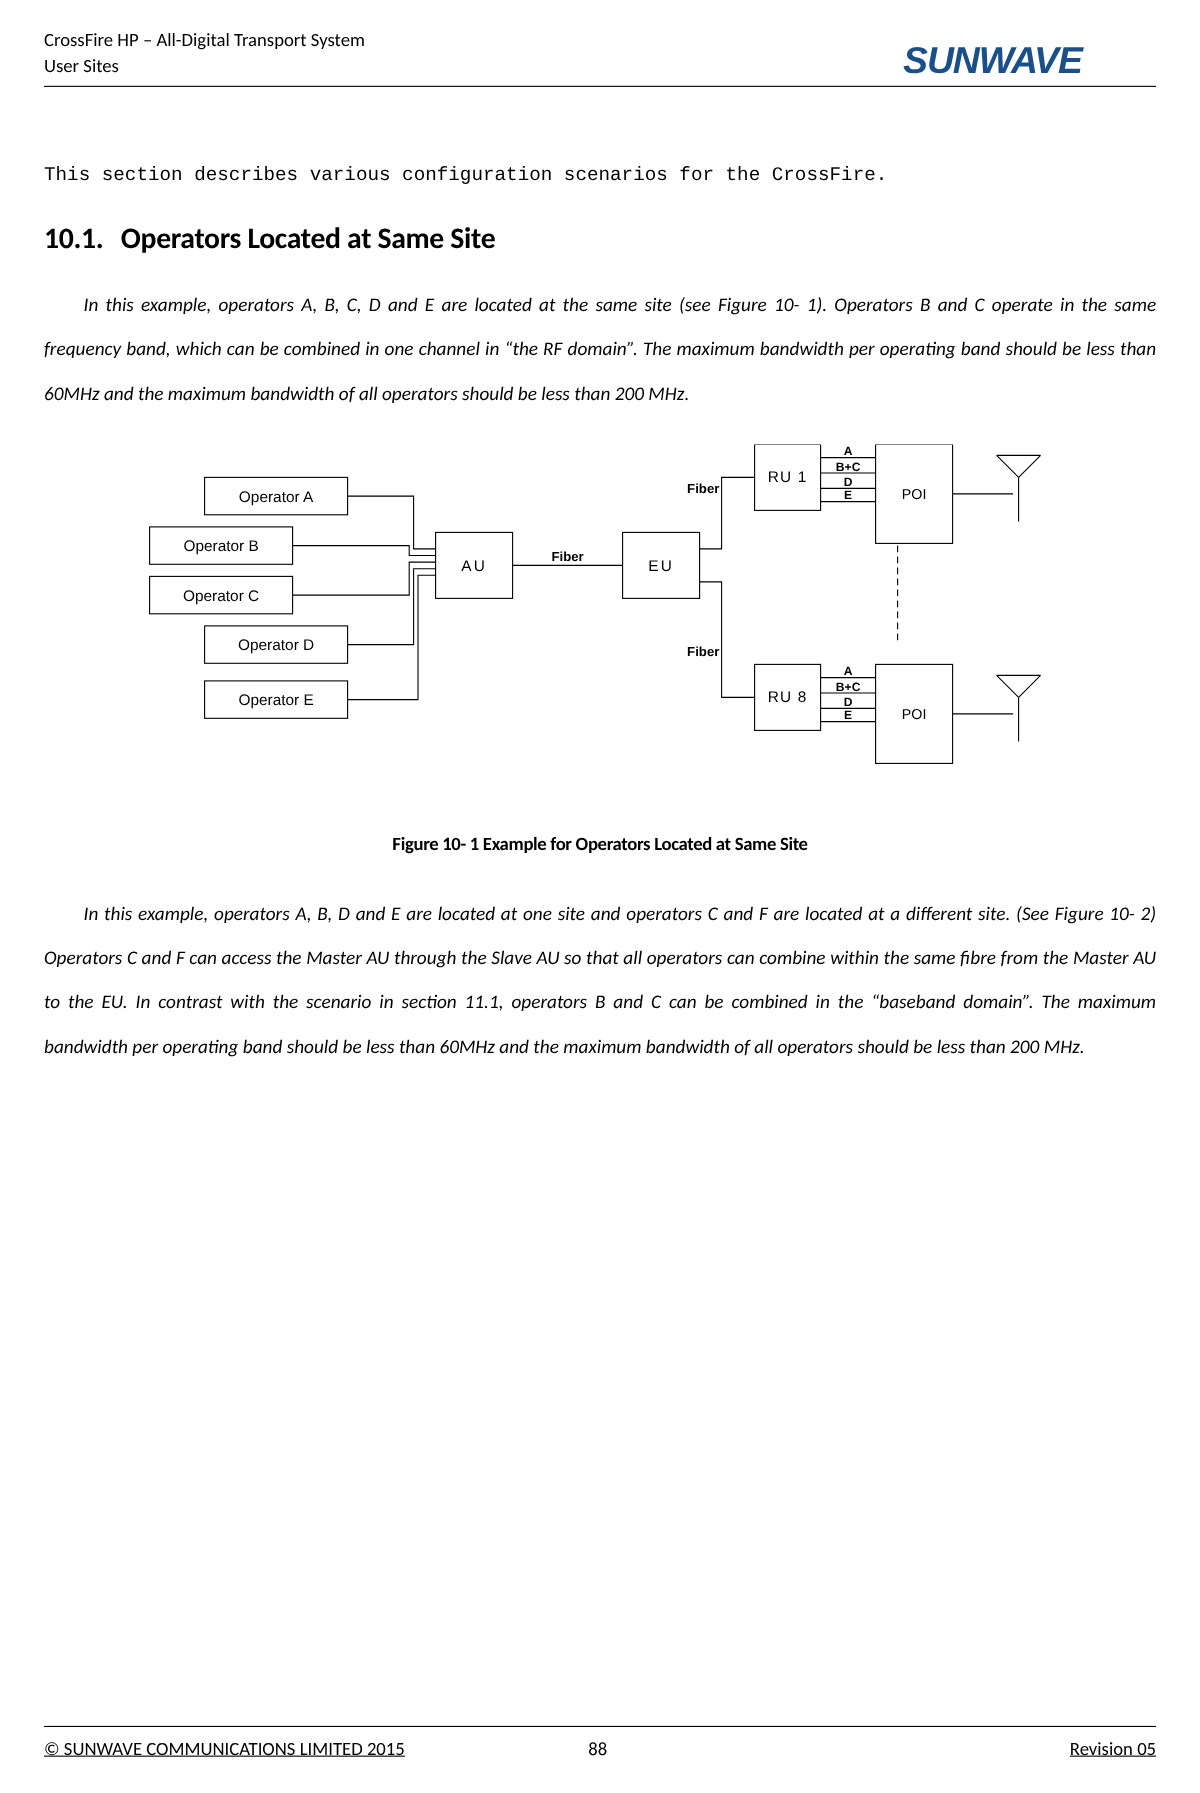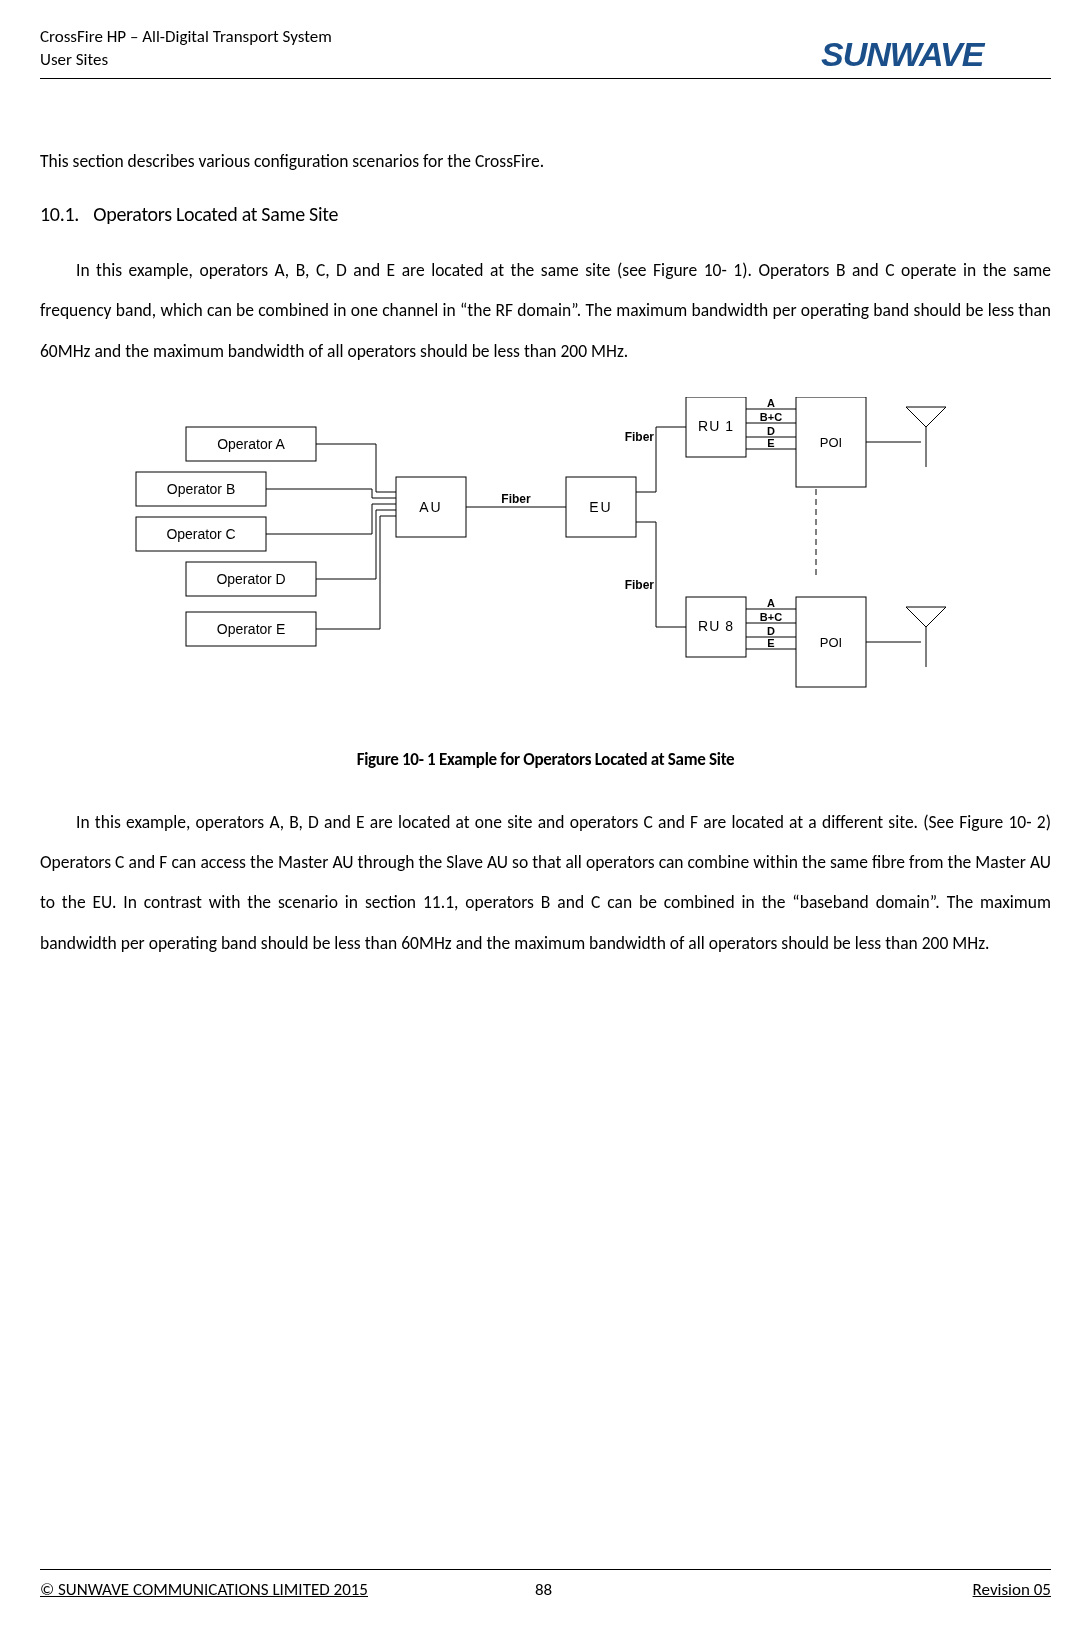--- a/index.html
+++ b/index.html
@@ -48,37 +48,39 @@
   }
   h1.section-title {
     font-size: 28px;
     font-weight: 700;
     margin: 0 0 38px 0;
     letter-spacing: -0.5px;
   }
   p.intro {
     font-size: 17.5px;
     margin: 0 0 30px 0;
+    font-family: Liberation Mono, monospace;
   }
   h2.subsection {
-    font-size: 20px;
-    font-weight: 400;
+    font-size: 27px;
+    font-weight: 700;
     margin: 0 0 24px 0;
     letter-spacing: -0.3px;
   }
   h2.subsection .num {
     display: inline-block;
     margin-right: 10px;
   }
   p.body {
     font-size: 17.5px;
     text-align: justify;
     line-height: 2.3;
     margin: 0 0 26px 0;
     text-indent: 36px;
+    font-style: italic;
   }
   .figure-wrap {
     margin: 26px 0 18px 0;
     text-align: center;
   }
   .figure-caption {
     font-size: 17px;
     font-weight: 700;
     text-align: center;
     margin: 14px 0 32px 0;

